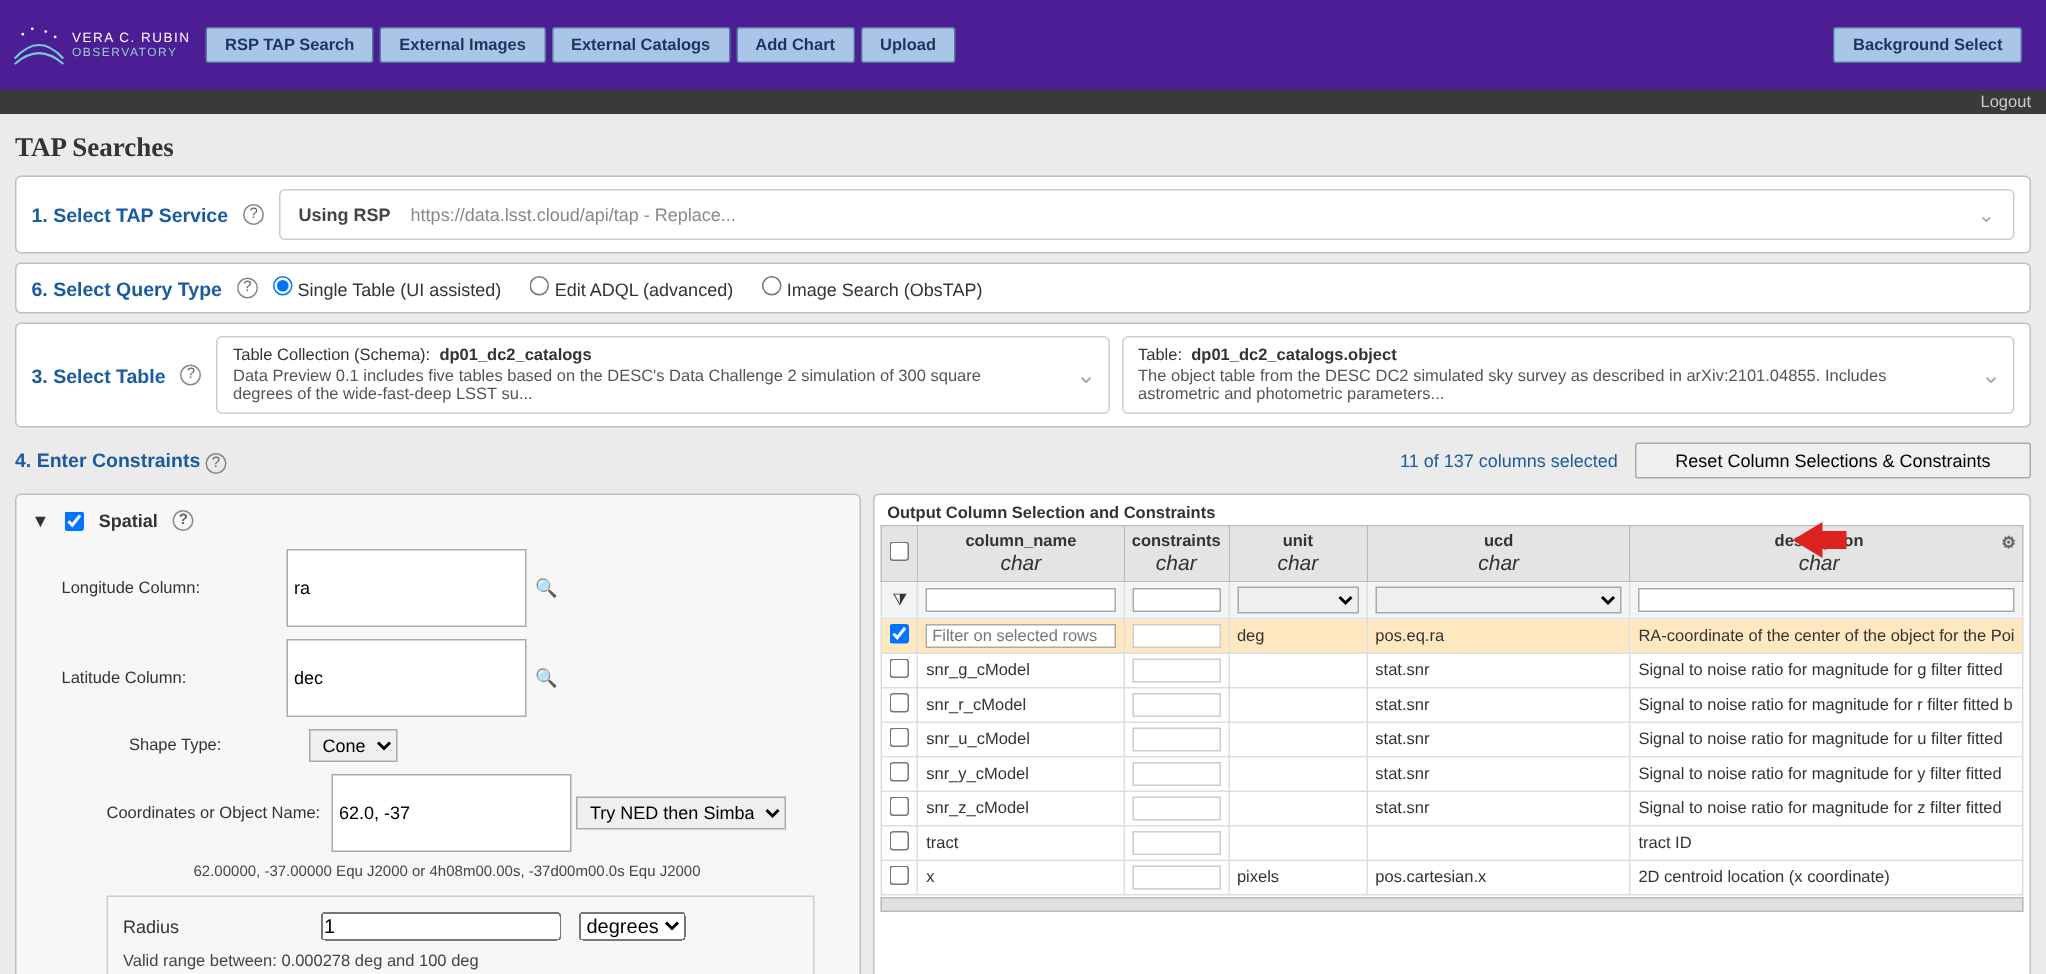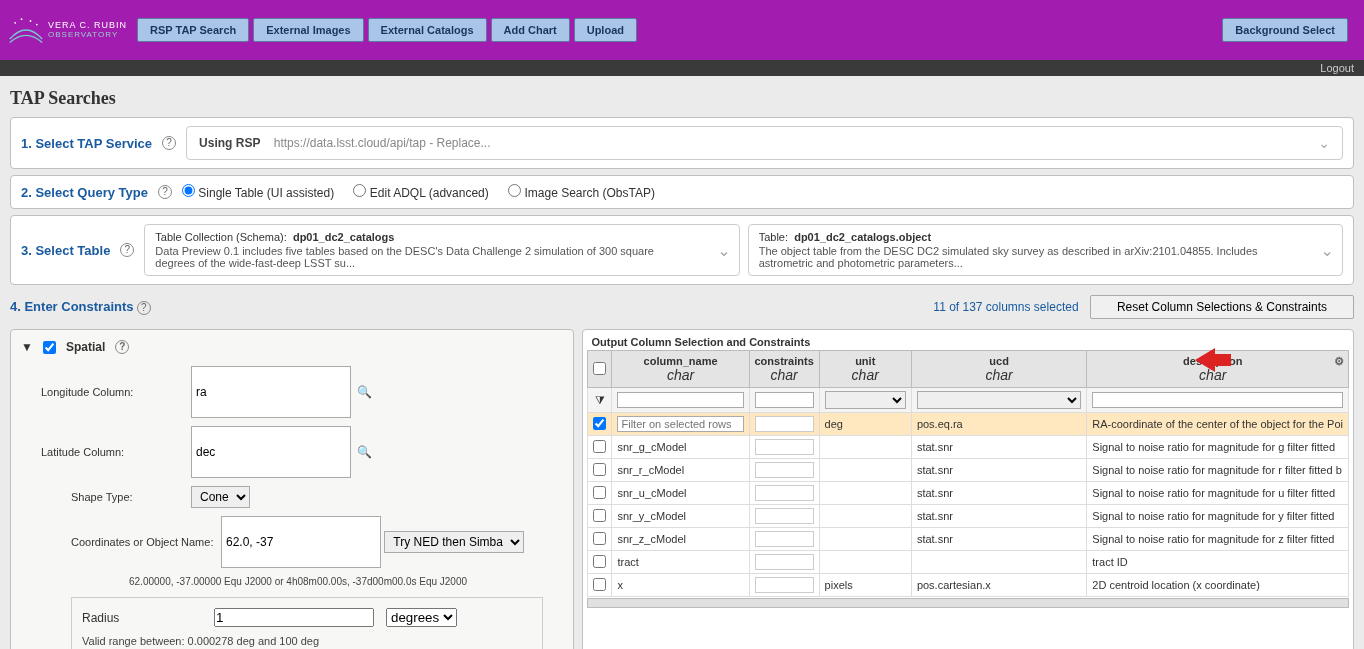--- a/index.html
+++ b/index.html
@@ -1,17 +1,17 @@
 <!DOCTYPE html>
 <html><head>
 <meta charset="utf-8">
 <style>
 * { box-sizing: border-box; margin: 0; padding: 0; }
 body { font-family: Arial, Helvetica, sans-serif; font-size: 12px; background: #fff; color: #333; }
-.topbar { background: #a21caf; height: 60px; display: flex; align-items: center; padding: 0 8px; position: relative; }
+.topbar { background: #4c1d95; height: 60px; display: flex; align-items: center; padding: 0 8px; position: relative; }
 .logo { color: #88d; font-size: 10px; margin-right: 10px; display: flex; align-items: center; gap: 4px; }
 .logo-art { width: 36px; height: 36px; position: relative; }
 .logo-art svg { width: 100%; height: 100%; }
 .logo-text { line-height: 1.1; }
 .tab-btn { background: #a9c6e8; border: 1px solid #5a7aa0; color: #1a365d; padding: 5px 12px; font-size: 11px; font-weight: bold; cursor: pointer; margin-right: 4px; border-radius: 2px; }
 .bg-monitor { margin-left: auto; margin-right: 8px; }
 .logout-bar { background: #3a3a3a; color: #ccc; text-align: right; padding: 2px 10px; font-size: 11px; }
 .logout-bar a { color: #ccc; text-decoration: none; }
 .main { background: #ebebeb; padding: 6px 10px; }
 .page-title { font-size: 18px; font-weight: bold; padding: 6px 0 8px 0; font-family: Liberation Serif, serif; }
@@ -104,21 +104,21 @@
       <span>
         <b style="color:#444">Using RSP</b>
         &nbsp;&nbsp;
         <span>https://data.lsst.cloud/api/tap - Replace...</span>
       </span>
       <span class="chev">⌄</span>
     </div>
   </div>
 
   <div class="panel">
-    <span class="step-label">2. Select Query Type</span>
+    <span class="step-label">6. Select Query Type</span>
     <span class="help-icon">?</span>
     <span class="radio-row">
       <label><input type="radio" name="qt" checked="" style=""> <span>Single Table (UI assisted)</span></label>
       <label><input type="radio" name="qt" style=""> <span>Edit ADQL (advanced)</span></label>
       <label><input type="radio" name="qt" style=""> <span>Image Search (ObsTAP)</span></label>
     </span>
   </div>
 
   <div class="panel">
     <span class="step-label">3. Select Table</span>
@@ -159,21 +159,21 @@
       <div class="form-row">
         <span class="lbl">Longitude Column:</span>
         <input type="text" value="ra" style="">
         <span class="mag">🔍</span>
       </div>
       <div class="form-row">
         <span class="lbl">Latitude Column:</span>
         <input type="text" value="dec" style="">
         <span class="mag">🔍</span>
       </div>
-      <div class="form-row" style="margin-left:50px;">
+      <div class="form-row" style="margin-left:65px;">
         <span class="lbl" style="width:120px;">Shape Type:</span>
         <select><option>Cone</option></select>
       </div>
       <div class="form-row" style="margin-left:50px;">
         <span class="lbl" style="width:150px;">Coordinates or Object Name:</span>
         <input type="text" value="62.0, -37" style="">
         &nbsp;
         <select style="width:140px;"><option>Try NED then Simbad</option></select>
       </div>
       <div class="hint">62.00000, -37.00000  Equ J2000    or    4h08m00.00s, -37d00m00.0s  Equ J2000</div>

